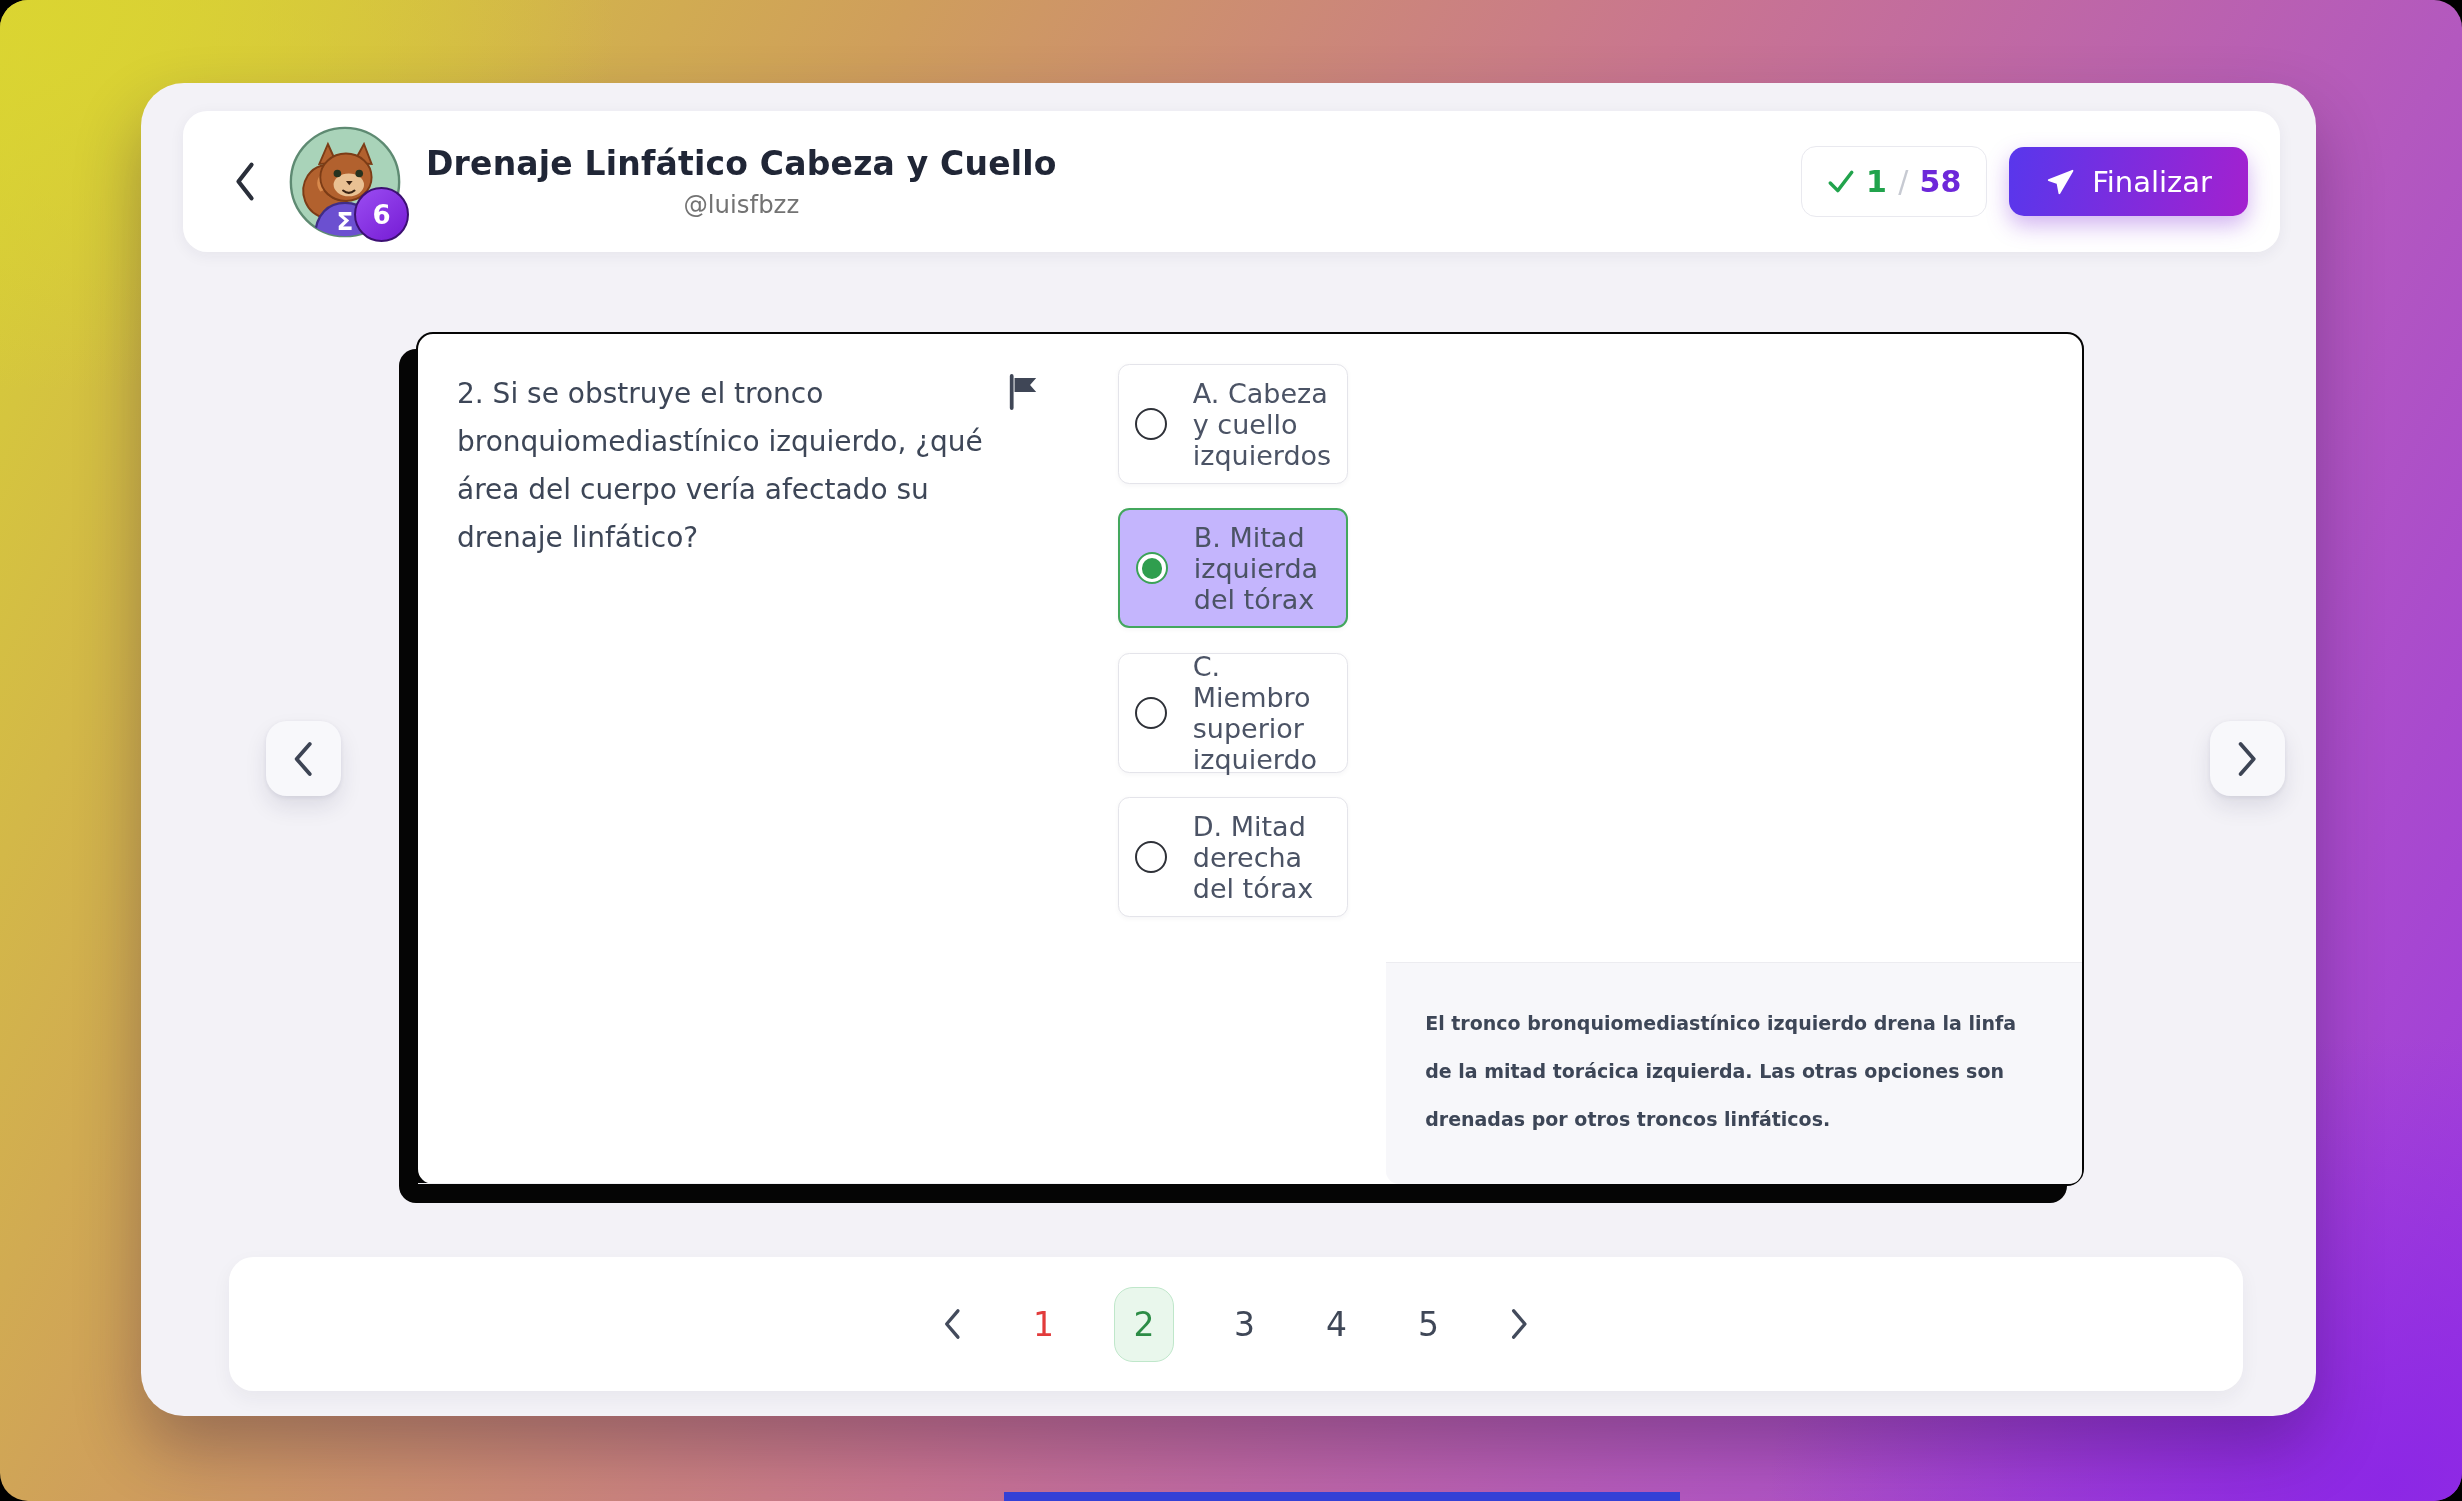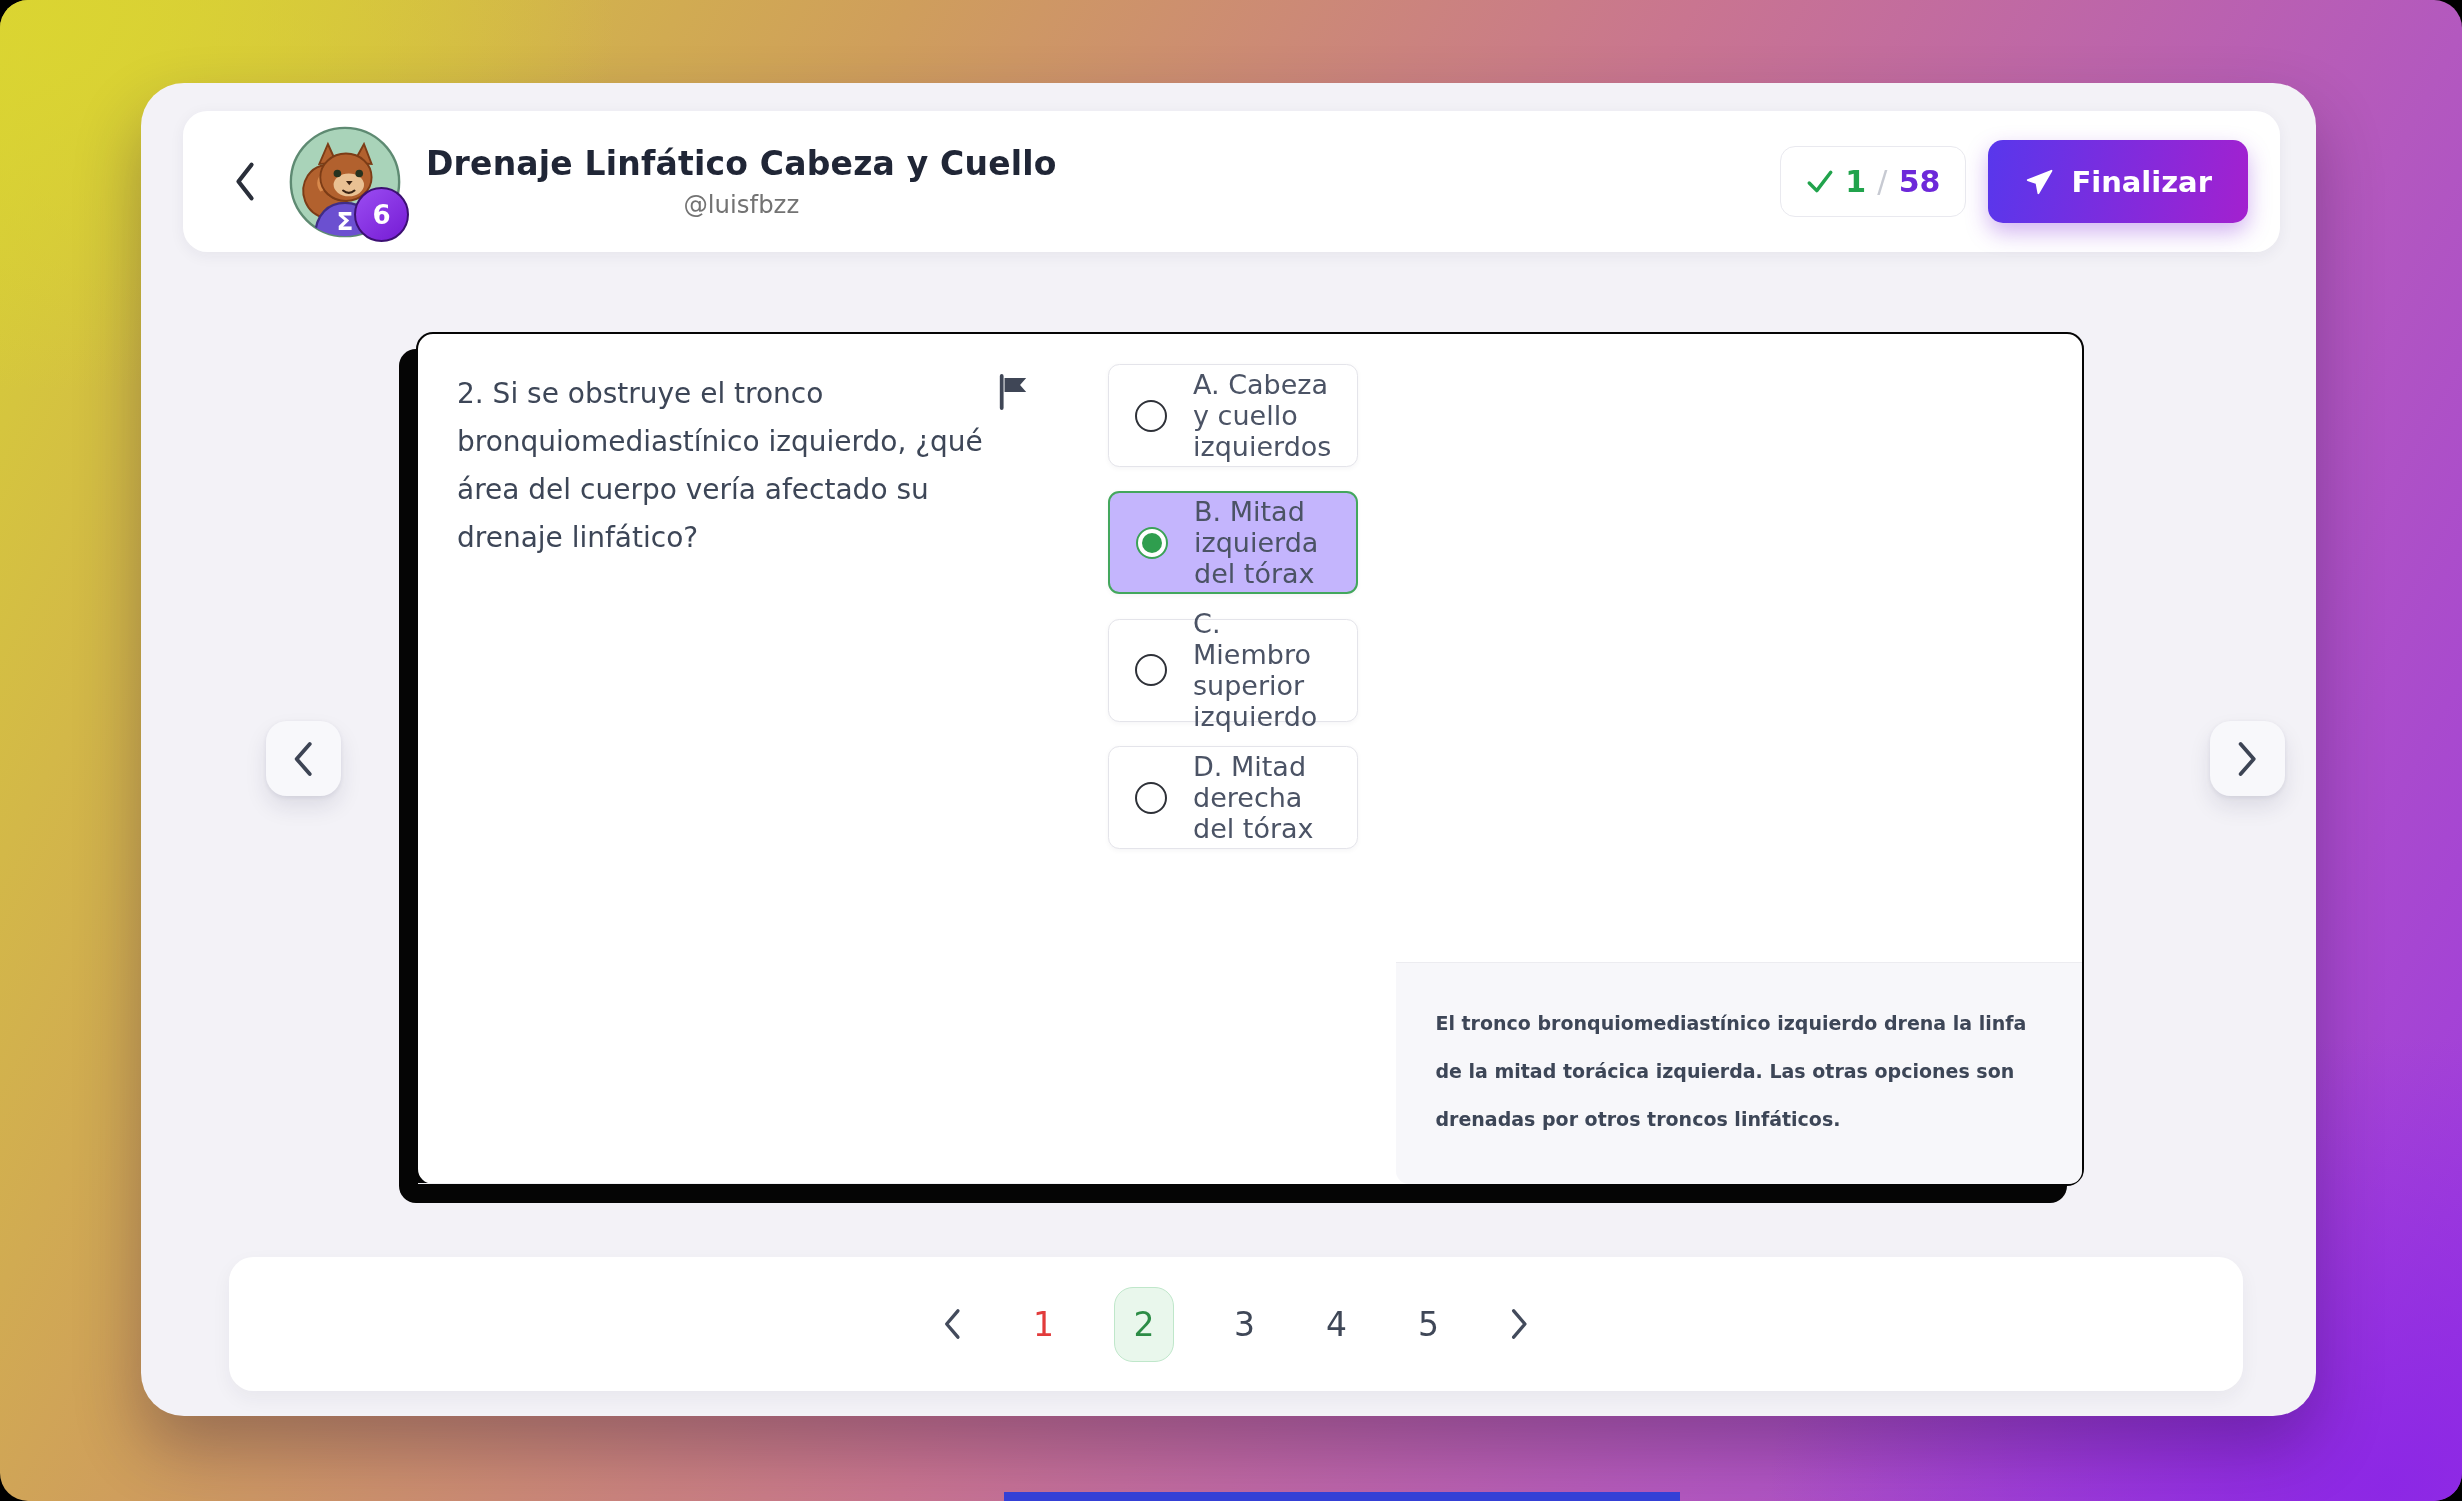--- a/index.html
+++ b/index.html
@@ -28,36 +28,36 @@
   .header-right{margin-left:auto;margin-right:32px;display:flex;align-items:center;gap:22.5px;}
   .pill{height:69px;background:#fff;border:1.9px solid #e9e9ef;border-radius:15px;display:flex;
     align-items:center;padding:0 24.4px;gap:11.3px;}
   .progress-current{color:#21a34c;font-size:30px;font-weight:bold;}
   .progress-sep{color:#c7cad2;font-size:30px;}
   .progress-total{color:#6d28d9;font-size:30px;font-weight:bold;}
   .timer-time{font-family:"DejaVu Sans Mono","Liberation Mono",monospace;font-size:28px;font-weight:bold;color:#232838;}
   .pause-btn{width:49px;height:49px;border-radius:50%;background:#f0f0f4;display:flex;align-items:center;
     justify-content:center;gap:6.6px;cursor:pointer;}
   .pause-btn i{display:block;width:4.7px;height:17px;background:#3a3f4c;border-radius:1.9px;}
-  .finish-btn{height:83px;padding:0 36px;border-radius:15px;border:none;cursor:pointer;
-    background:linear-gradient(100deg,#5837ec,#a321cf);color:#fff;font-size:29px;font-weight:bold;
+  .finish-btn{height:69px;padding:0 36px;border-radius:15px;border:none;cursor:pointer;
+    background:linear-gradient(100deg,#5837ec,#a321cf);color:#fff;font-size:29px;font-weight:normal;
     display:flex;align-items:center;gap:17px;box-shadow:0 9.4px 22.5px rgba(125,40,215,.35);
     font-family:inherit;}
 
   
   .question-card{position:absolute;left:275px;top:249px;width:1668px;height:854px;background:#fff;
     border:2.8px solid #050505;border-radius:17px;box-shadow:-17px 17px 0 #050505;
     display:flex;flex-direction:row;box-sizing:border-box;}
   .question-head{padding:36px 41px 24.4px 39px;display:flex;justify-content:space-between;align-items:flex-start;
     border-bottom:1.9px solid #f0f0f3;}
   .question-text{font-size:28px;line-height:48px;color:#3d4657;font-weight:500;max-width:1473px;}
   .flag-btn{margin-top:3.8px;cursor:pointer;flex:0 0 auto;}
   .options{padding:30px 38px 9.4px 38px;display:flex;flex-direction:column;gap:24.4px;}
-  .option{height:103px;background:#fff;border:1.9px solid #e4e4ea;border-radius:11.3px;display:flex;
-    align-items:center;padding:0 26px;gap:26px;cursor:pointer;box-shadow:0 1.9px 5.6px rgba(20,20,40,.04);
+  .option{height:120px;background:#fff;border:1.9px solid #e4e4ea;border-radius:11.3px;display:flex;
+    align-items:center;padding:0 16px;gap:26px;cursor:pointer;box-shadow:0 1.9px 5.6px rgba(20,20,40,.04);
     box-sizing:border-box;}
   .radio{width:32px;height:32px;border-radius:50%;border:2.8px solid #2e3138;background:#fff;
     flex:0 0 auto;position:relative;box-sizing:border-box;}
   .option-label{font-size:27px;color:#4b5365;}
   .option.selected{background:#c4b5fd;border:2.8px solid #43a75d;}
   .option.selected .radio{border-color:#3ba257;}
   .option.selected .radio::after{content:"";position:absolute;inset:3.8px;border-radius:50%;background:#2f9e4e;}
   .explanation{margin-top:auto;background:#f7f7fa;border-top:1.9px solid #ececf0;
     border-radius:0 0 13px 13px;padding:36px 43px 41px 39px;font-size:19px;line-height:48px;color:#3d4657;font-weight:bold;}
 

